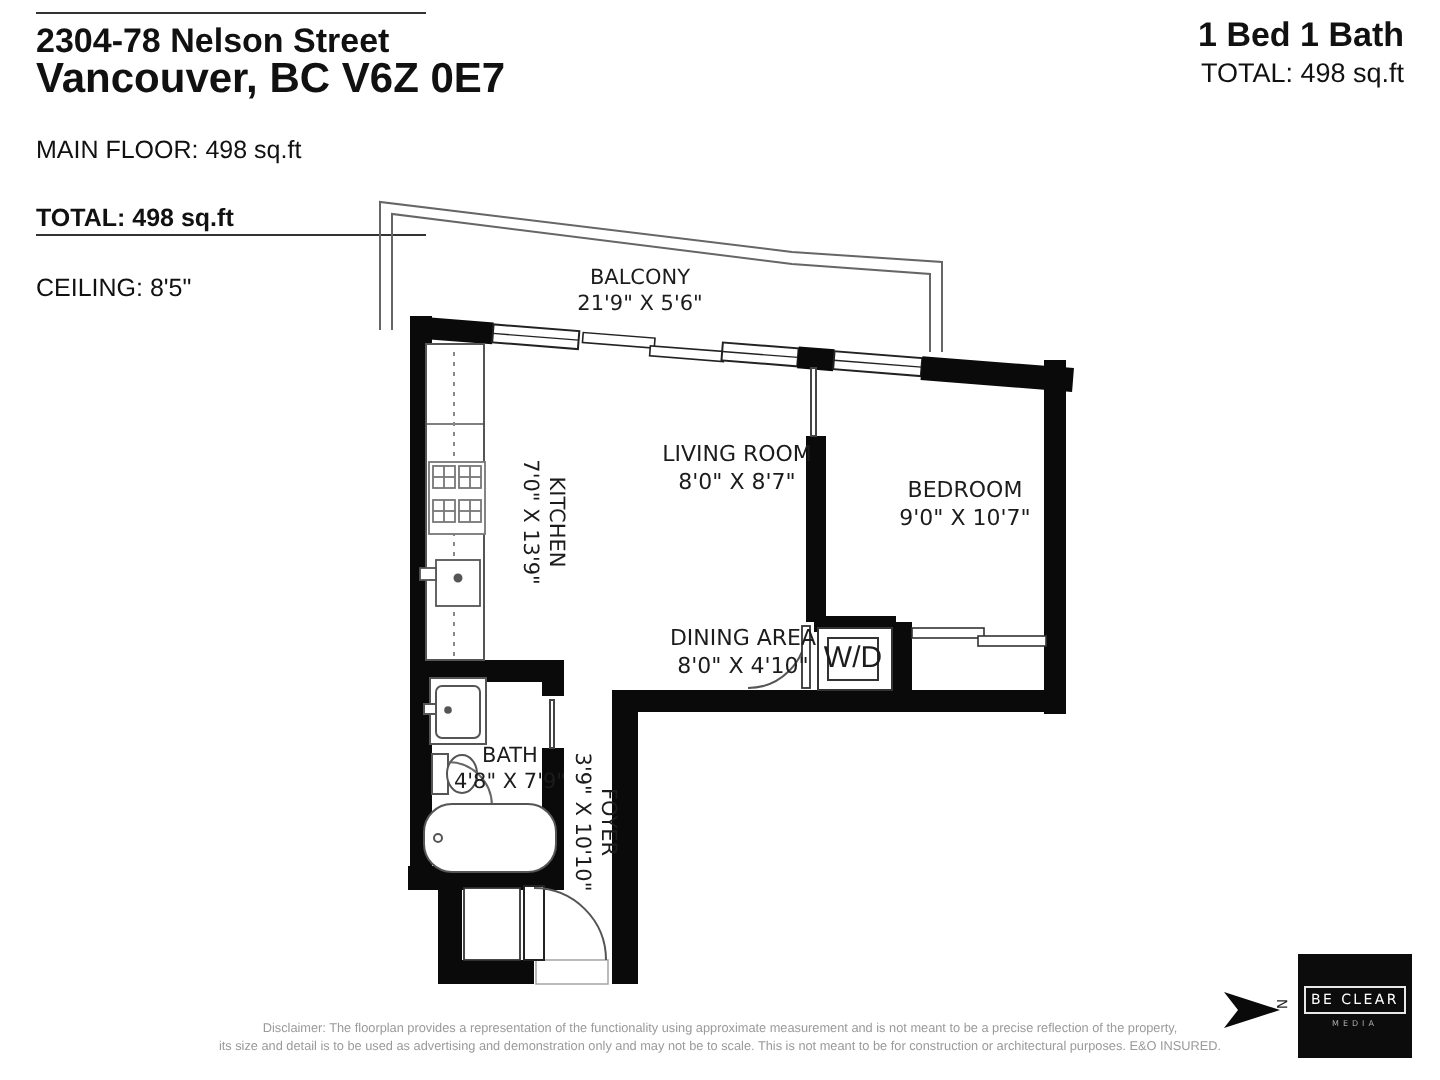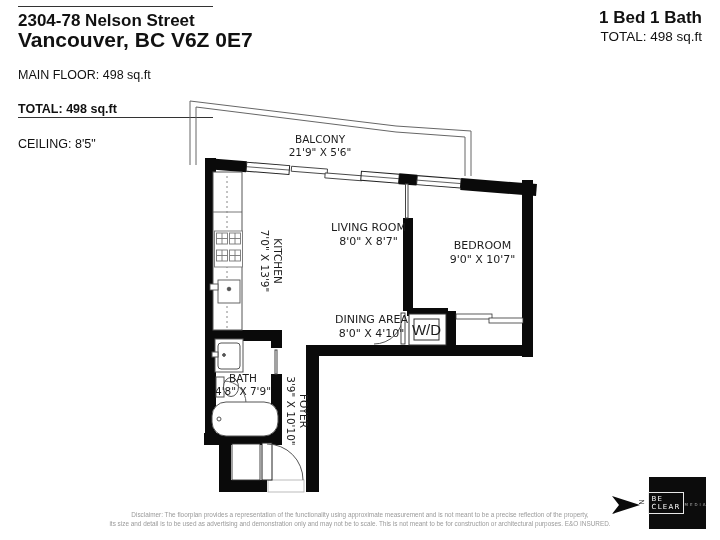--- a/index.html
+++ b/index.html
@@ -29,21 +29,21 @@
   .wd-label{position:absolute;font-family:Liberation Sans, sans-serif;font-size:15px;
             transform:translate(-50%,-50%);color:#1c1c1c;}
 
   
   .disclaimer{position:absolute;left:0;top:511px;width:720px;text-align:center;
               font-size:6.4px;line-height:8.6px;color:#9a9a9a;}
   .north{position:absolute;left:608px;top:492px;width:44px;height:26px;}
   .north-letter{position:absolute;left:30px;top:6px;font-size:7px;color:#222;
                 display:inline-block;transform:rotate(90deg);font-family:"DejaVu Sans",sans-serif;}
   .logo{position:absolute;left:649px;top:477px;width:57px;height:52px;background:#0c0c0c;
-        display:flex;flex-direction:row;align-items:center;justify-content:center;}
+        display:flex;flex-direction:column;align-items:center;justify-content:center;}
   .logo-main{color:#fff;font-size:7px;letter-spacing:1.2px;border:1px solid #e8e8e8;
              padding:2px 3px;font-family:"DejaVu Sans",sans-serif;}
   .logo-sub{color:#aaa;font-size:4px;letter-spacing:2px;margin-top:2px;
             font-family:"DejaVu Sans",sans-serif;}
 </style>
 </head>
 <body>
 
 <div id="page">
 
@@ -202,21 +202,21 @@
   <div class="room-label rot" style="left:271px;top:261px;">
     <div class="rname">KITCHEN</div>
     <div class="rdims">7'0" X 13'9"</div>
   </div>
 
   <div class="room-label lg" style="left:468px;top:252px;text-align:center;">
     <div class="rname">BEDROOM</div>
     <div class="rdims">9'0" X 10'7"</div>
   </div>
 
-  <div class="room-label" style="left:243px;top:385px;">
+  <div class="room-label" style="left:255px;top:385px;">
     <div class="rname">BATH</div>
     <div class="rdims">4'8" X 7'9"</div>
   </div>
 
   <div class="room-label rot" style="left:297px;top:411px;">
     <div class="rname">FOYER</div>
     <div class="rdims">3'9" X 10'10"</div>
   </div>
 
   <div class="wd-label" style="left:426.5px;top:329px;">W/D</div>

